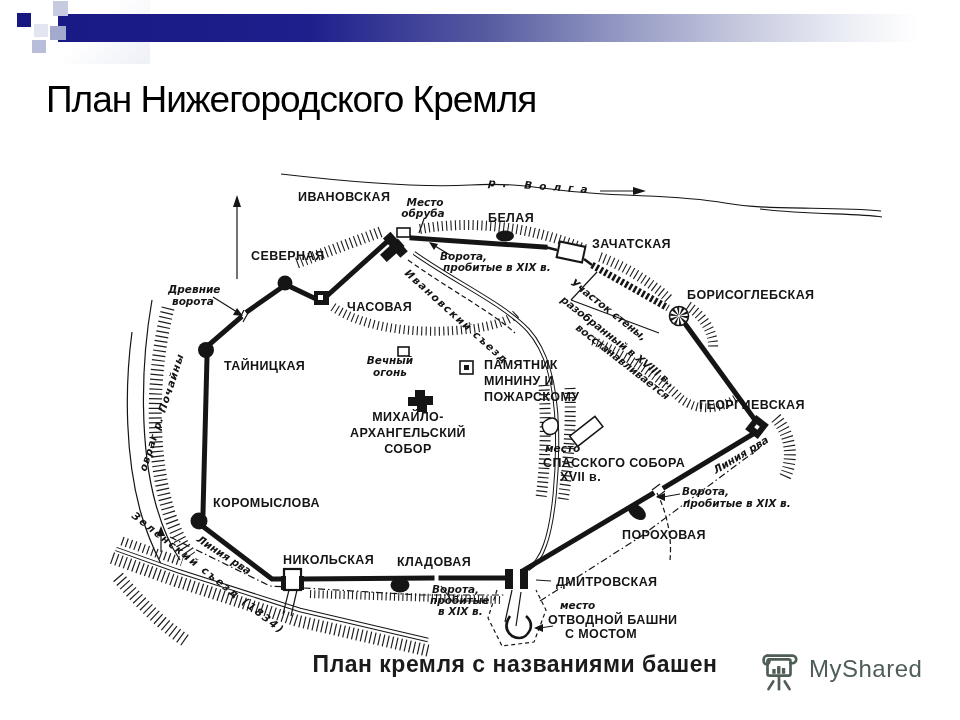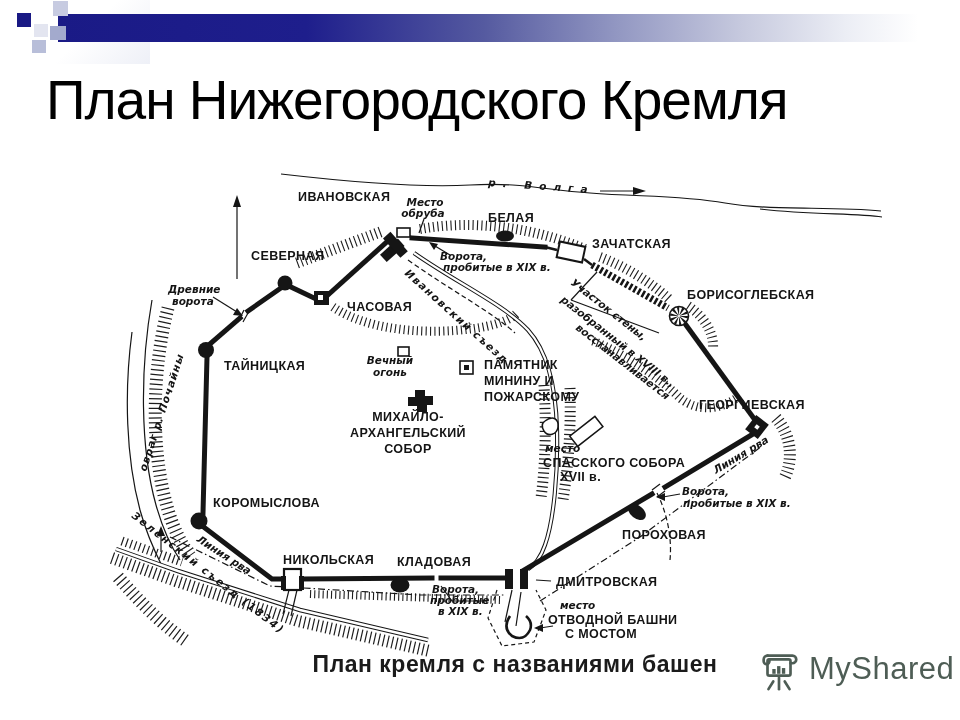--- a/index.html
+++ b/index.html
@@ -12,34 +12,34 @@
     background:linear-gradient(135deg,#ffffff 55%,#eef0f7 100%);}
   .deco-bar{position:absolute;left:58px;top:14px;width:887px;height:28px;
     background:linear-gradient(90deg,#1a1a86 0%,#1e1e8c 28%,#555aa0 48%,#9297c2 63%,#c6c9de 77%,#eceef5 89%,#ffffff 97%);}
   .sq{position:absolute;}
   .sq1{left:17px;top:13px;width:14px;height:14px;background:#191984;}
   .sq2{left:53px;top:1px;width:15px;height:15px;background:#c7cbe1;}
   .sq3{left:34px;top:24px;width:14px;height:13px;background:#e3e5f0;}
   .sq4{left:50px;top:26px;width:16px;height:14px;background:#a3aacd;}
   .sq5{left:32px;top:40px;width:14px;height:13px;background:#b8bed9;}
   
-  .title{position:absolute;left:46px;top:70px;font-size:55px;line-height:60px;
+  .title{position:absolute;left:46px;top:70px;font-size:37px;line-height:60px;
     color:#000;letter-spacing:-1px;white-space:nowrap;font-weight:400;}
   
   svg.map{position:absolute;left:0;top:0;width:960px;height:720px;}
   .ink{stroke:#151515;fill:none;}
   .wall{stroke:#151515;stroke-width:5;fill:none;stroke-linecap:square;}
   .thin{stroke:#151515;stroke-width:1.2;fill:none;}
   .fillb{fill:#151515;stroke:none;}
   .tname{font:700 12.5px "Liberation Sans",sans-serif;letter-spacing:.4px;fill:#141414;}
   .hand{font:italic 600 10.5px "DejaVu Sans",sans-serif;fill:#141414;}
   .caption{font:700 23px "Liberation Sans",sans-serif;letter-spacing:.5px;fill:#1b1b1b;}
   
   .watermark{position:absolute;left:756px;top:646px;display:flex;align-items:center;gap:7px;}
-  .watermark .wm-text{font-size:31px;color:#4e5d55;letter-spacing:.5px;font-family:"Liberation Sans",sans-serif;}
+  .watermark .wm-text{font-size:24px;color:#4e5d55;letter-spacing:.5px;font-family:"Liberation Sans",sans-serif;}
 </style>
 </head>
 <body>
 
 <div class="slide">
 
   <div class="deco-wash"></div>
   <div class="deco-bar"></div>
   <div class="sq sq1"></div>
   <div class="sq sq2"></div>

